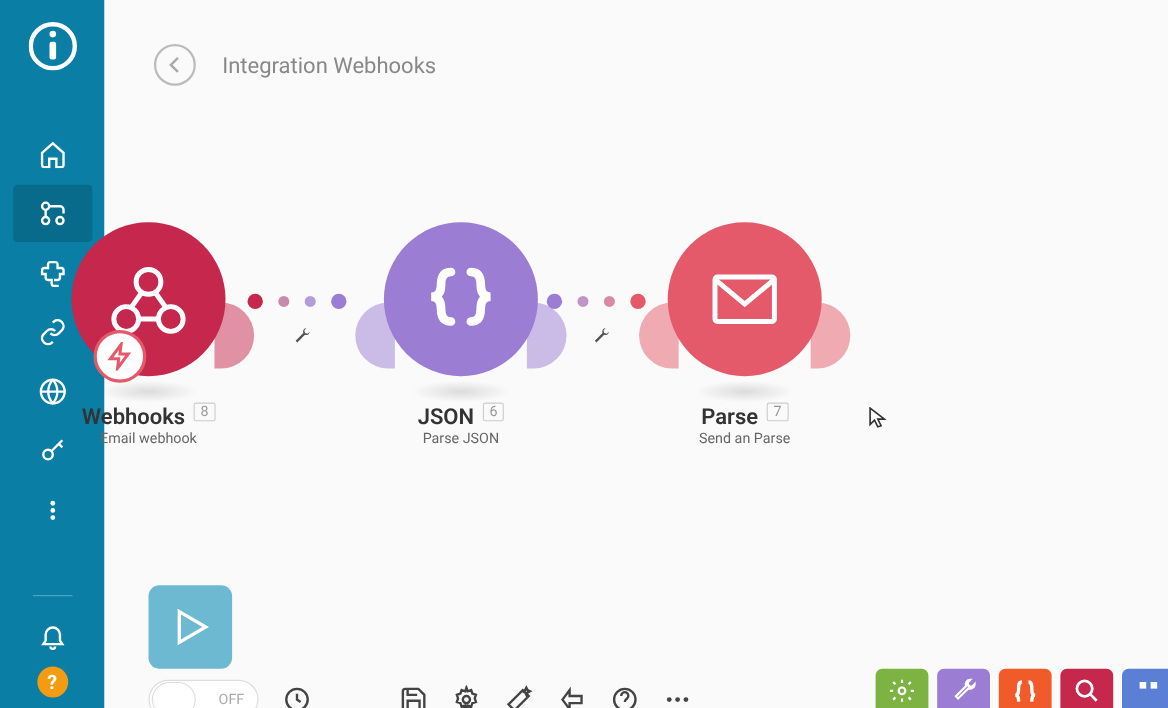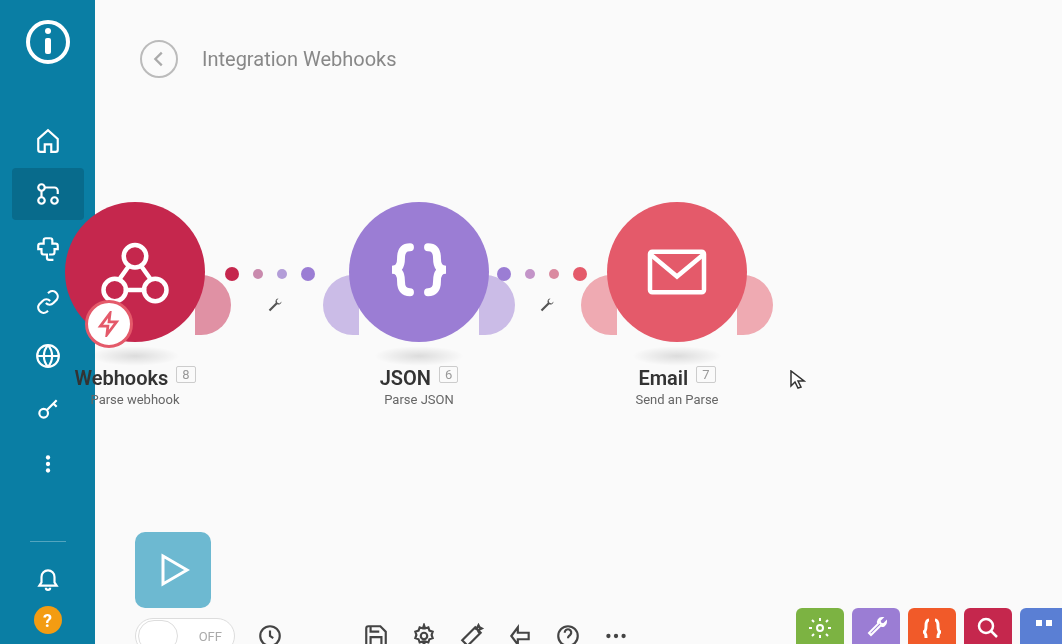--- a/index.html
+++ b/index.html
@@ -172,21 +172,21 @@
             <circle cx="14" cy="48" r="10"></circle>
             <circle cx="50" cy="48" r="10"></circle>
             <path d="M27 26L17 40M37 26l10 14M22 48h20"></path>
           </svg>
       </div>
       <div class="module-shadow"></div>
       <div class="module-title-row">
         <span class="module-title">Webhooks</span>
         <span class="module-badge">8</span>
       </div>
-      <div class="module-sub">Parse webhook</div>
+      <div class="module-sub">Email webhook</div>
     </div>
 
     <div class="sub-circle" style="left:-10px; top:300px;">
       <svg viewBox="0 0 24 24" fill="none" stroke="#e45a6a" stroke-width="2.5">
           <path d="M13 2l-9 12h7l-1 8 9-12h-7l1-8z"></path>
         </svg>
     </div>
 
     <div class="module" style="left:254px; top:202px;">
       <div class="module-halo-left" style="background:#9b7dd4;"></div>
@@ -208,21 +208,21 @@
       <div class="module-halo-left" style="background:#e45a6a;"></div>
       <div class="module-halo-right" style="background:#e45a6a;"></div>
       <div class="module-circle" style="background:#e45a6a;">
         <svg viewBox="0 0 64 64" fill="none" stroke="#fff" stroke-width="4">
             <rect x="8" y="14" width="48" height="36" rx="2"></rect>
             <path d="M8 16l24 20 24-20"></path>
           </svg>
       </div>
       <div class="module-shadow"></div>
       <div class="module-title-row">
-        <span class="module-title">Email</span>
+        <span class="module-title">Parse</span>
         <span class="module-badge">7</span>
       </div>
       <div class="module-sub">Send an Parse</div>
     </div>
 
     <div class="cursor-arrow" style="left:695px; top:370px;">
       <svg viewBox="0 0 16 20" fill="none" stroke="#333" stroke-width="1.5">
           <path d="M1 1l0 15 4-4 3 6 3-1-3-6 6 0z" fill="#fff"></path>
         </svg>
     </div>

